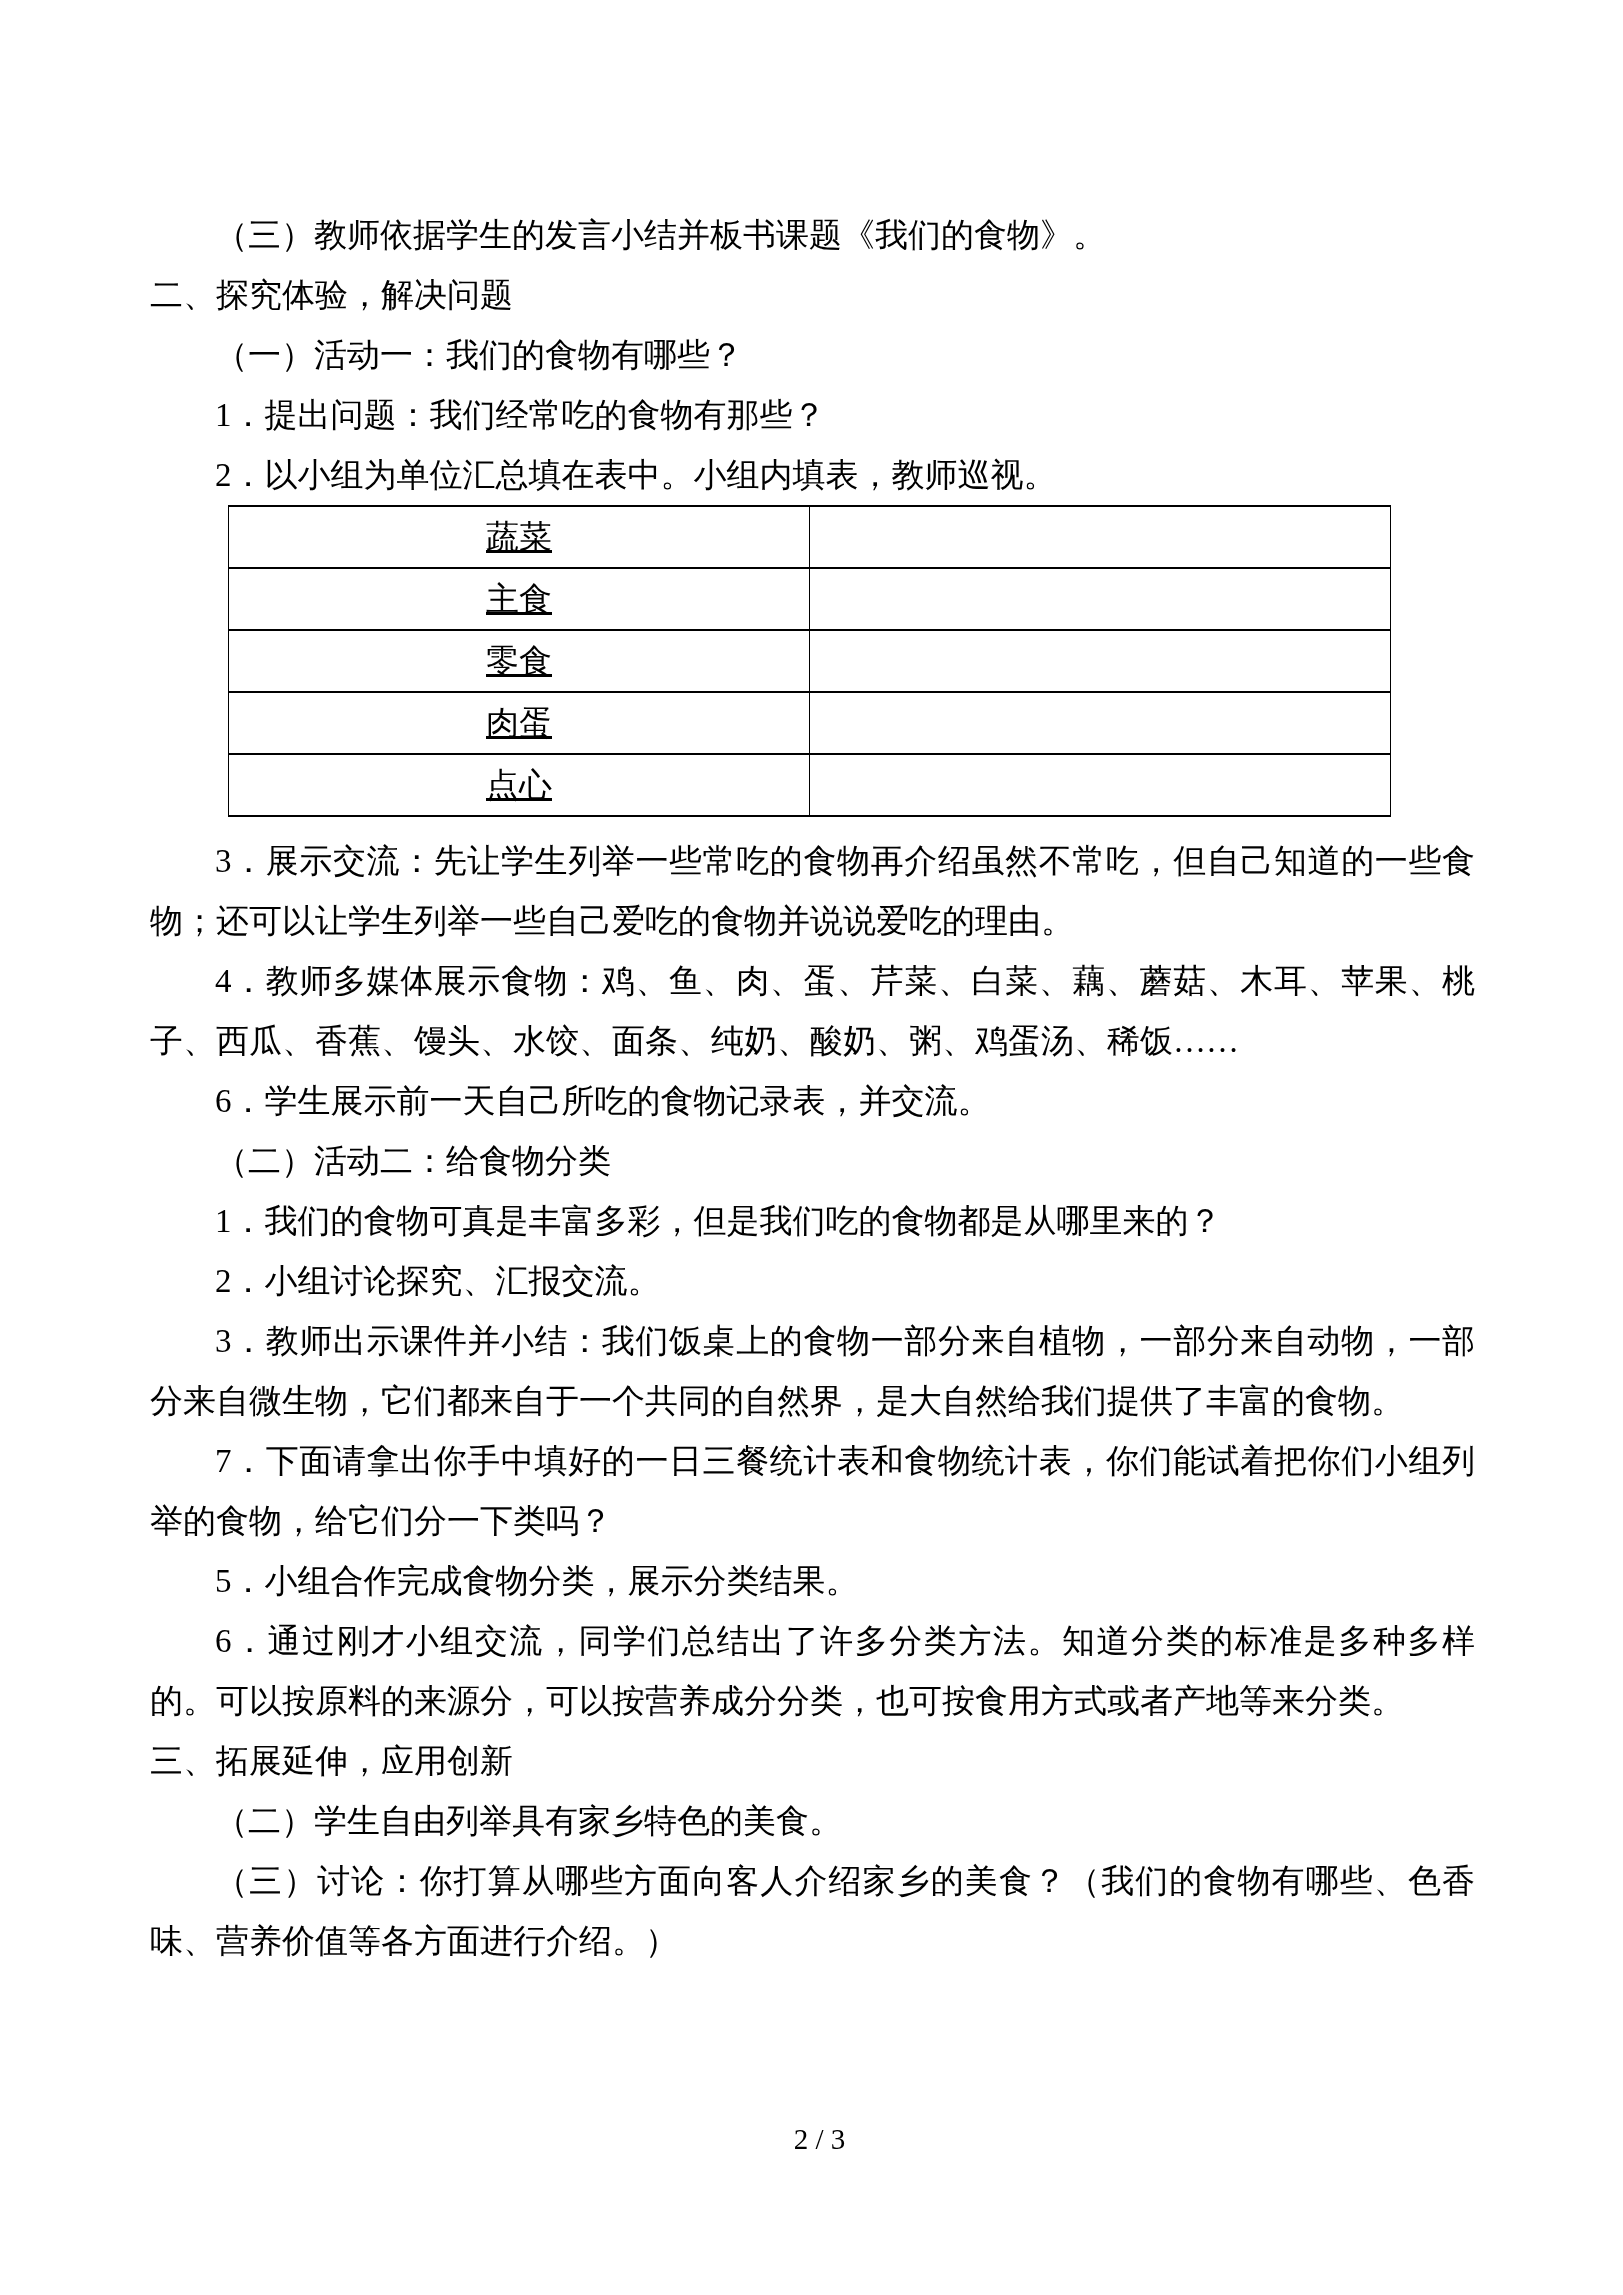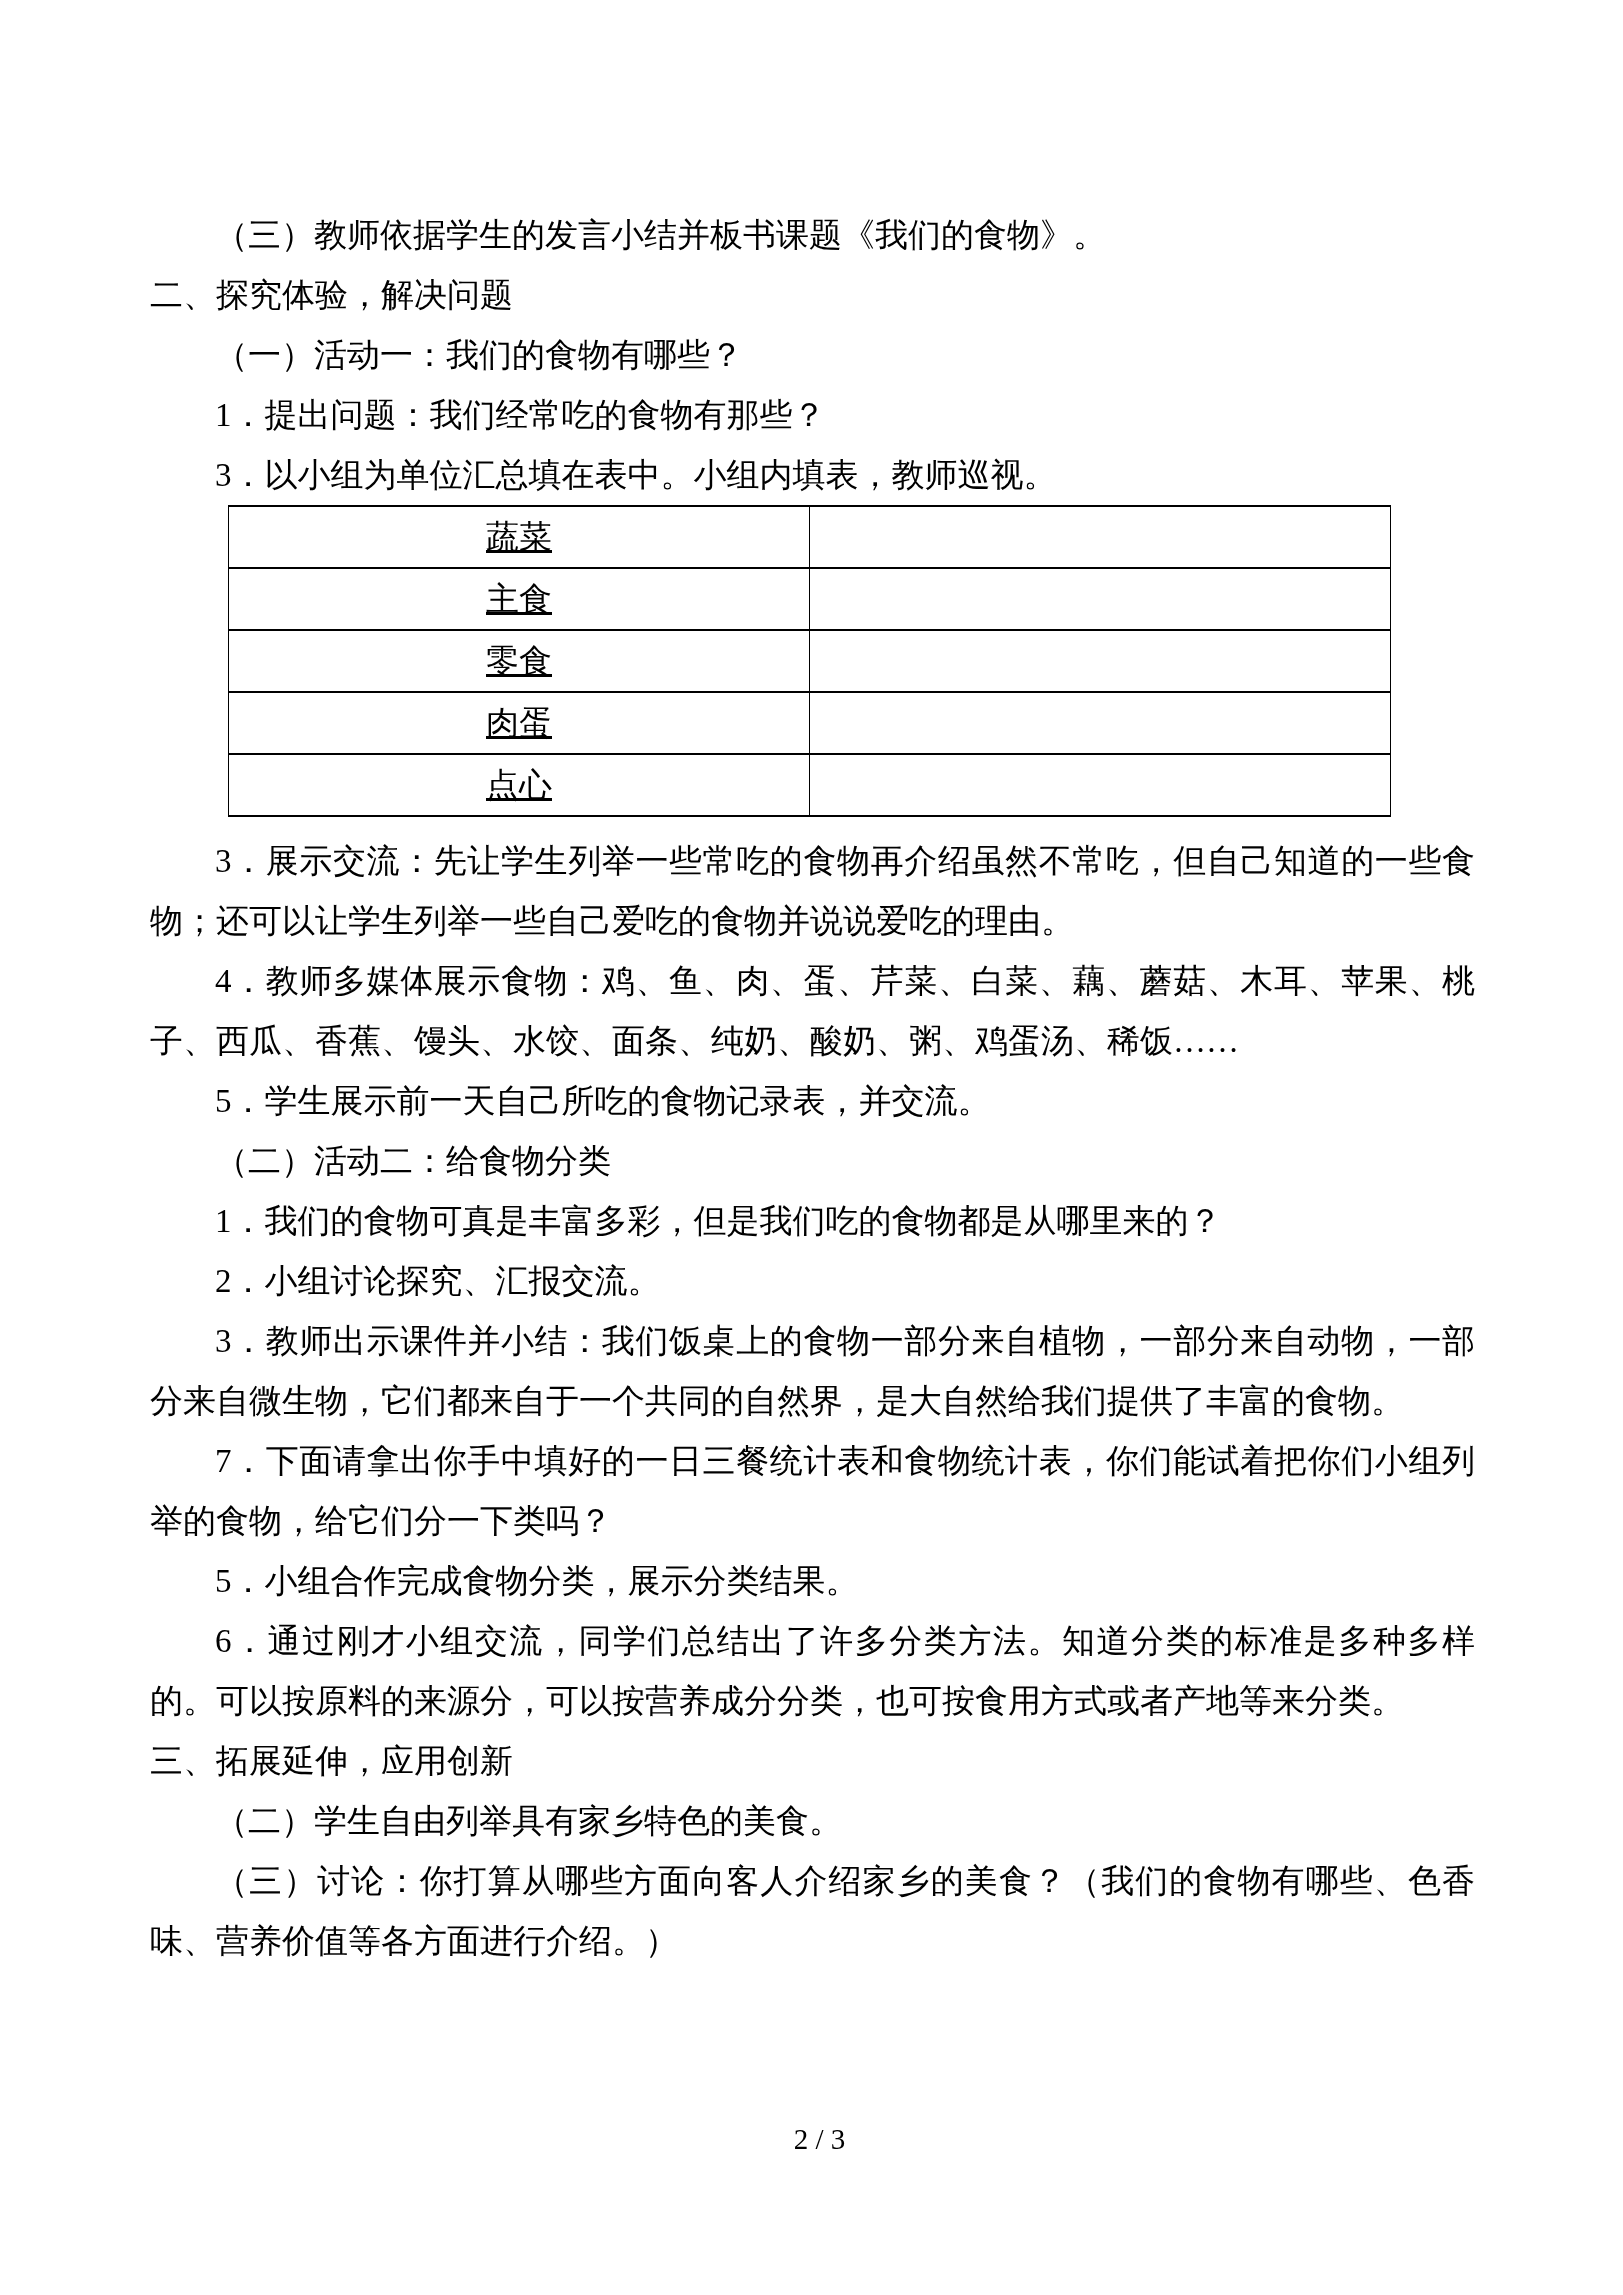--- a/index.html
+++ b/index.html
@@ -67,21 +67,21 @@
 </head>
 <body>
 
 <div class="page">
   <div class="content">
 
     <p class="indent">（三）教师依据学生的发言小结并板书课题《我们的食物》。</p>
     <p>二、探究体验，解决问题</p>
     <p class="indent">（一）活动一：我们的食物有哪些？</p>
     <p class="indent">1．提出问题：我们经常吃的食物有那些？</p>
-    <p class="indent">3．以小组为单位汇总填在表中。小组内填表，教师巡视。</p>
+    <p class="indent">2．以小组为单位汇总填在表中。小组内填表，教师巡视。</p>
 
     <table class="food-table">
       <tbody>
         <tr>
           <td class="cat-label">蔬菜</td>
           <td class="cat-value"></td>
         </tr>
         <tr>
           <td class="cat-label">主食</td>
           <td class="cat-value"></td>
@@ -96,21 +96,21 @@
         </tr>
         <tr>
           <td class="cat-label">点心</td>
           <td class="cat-value"></td>
         </tr>
       </tbody>
     </table>
 
     <p class="indent">3．展示交流：先让学生列举一些常吃的食物再介绍虽然不常吃，但自己知道的一些食物；还可以让学生列举一些自己爱吃的食物并说说爱吃的理由。</p>
     <p class="indent">4．教师多媒体展示食物：鸡、鱼、肉、蛋、芹菜、白菜、藕、蘑菇、木耳、苹果、桃子、西瓜、香蕉、馒头、水饺、面条、纯奶、酸奶、粥、鸡蛋汤、稀饭……</p>
-    <p class="indent">5．学生展示前一天自己所吃的食物记录表，并交流。</p>
+    <p class="indent">6．学生展示前一天自己所吃的食物记录表，并交流。</p>
     <p class="indent">（二）活动二：给食物分类</p>
     <p class="indent">1．我们的食物可真是丰富多彩，但是我们吃的食物都是从哪里来的？</p>
     <p class="indent">2．小组讨论探究、汇报交流。</p>
     <p class="indent">3．教师出示课件并小结：我们饭桌上的食物一部分来自植物，一部分来自动物，一部分来自微生物，它们都来自于一个共同的自然界，是大自然给我们提供了丰富的食物。</p>
     <p class="indent">7．下面请拿出你手中填好的一日三餐统计表和食物统计表，你们能试着把你们小组列举的食物，给它们分一下类吗？</p>
     <p class="indent">5．小组合作完成食物分类，展示分类结果。</p>
     <p class="indent">6．通过刚才小组交流，同学们总结出了许多分类方法。知道分类的标准是多种多样的。可以按原料的来源分，可以按营养成分分类，也可按食用方式或者产地等来分类。</p>
     <p>三、拓展延伸，应用创新</p>
     <p class="indent">（二）学生自由列举具有家乡特色的美食。</p>
     <p class="indent">（三）讨论：你打算从哪些方面向客人介绍家乡的美食？（我们的食物有哪些、色香味、营养价值等各方面进行介绍。）</p>

